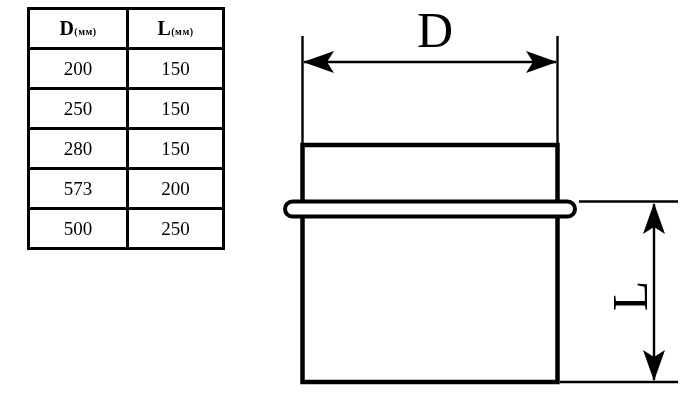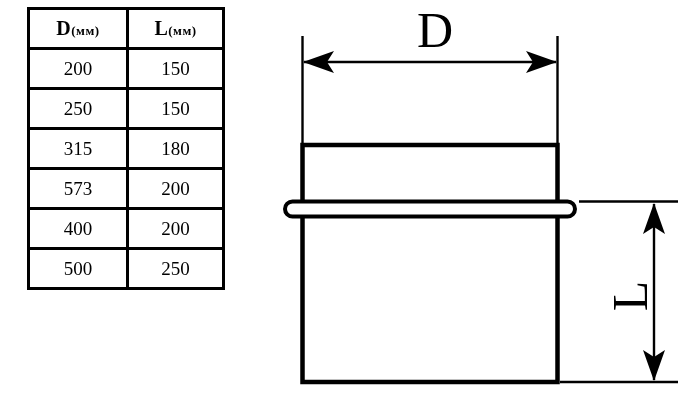--- a/index.html
+++ b/index.html
@@ -29,21 +29,21 @@
     height: 37px;
     padding: 0;
     font-family: "Liberation Serif", serif;
   }
   .dims th {
     font-size: 20px;
     font-weight: bold;
     letter-spacing: 0.5px;
   }
   .dims th .unit {
-    font-size: 13px;
+    font-size: 10px;
     font-weight: bold;
   }
   .dims td {
     font-size: 19px;
     font-weight: normal;
     margin-top: 38px;
   }
   
   svg.drawing {
     position: absolute;
@@ -101,29 +101,25 @@
     <tbody>
       <tr>
         <td>200</td>
         <td>150</td>
       </tr>
       <tr>
         <td>250</td>
         <td>150</td>
       </tr>
       <tr>
-        <td>315</td>
-        <td>180</td>
+        <td>280</td>
+        <td>150</td>
       </tr>
       <tr>
         <td>573</td>
-        <td>200</td>
-      </tr>
-      <tr>
-        <td>400</td>
         <td>200</td>
       </tr>
       <tr>
         <td>500</td>
         <td>250</td>
       </tr>
     </tbody>
   </table>
 
 </div>

